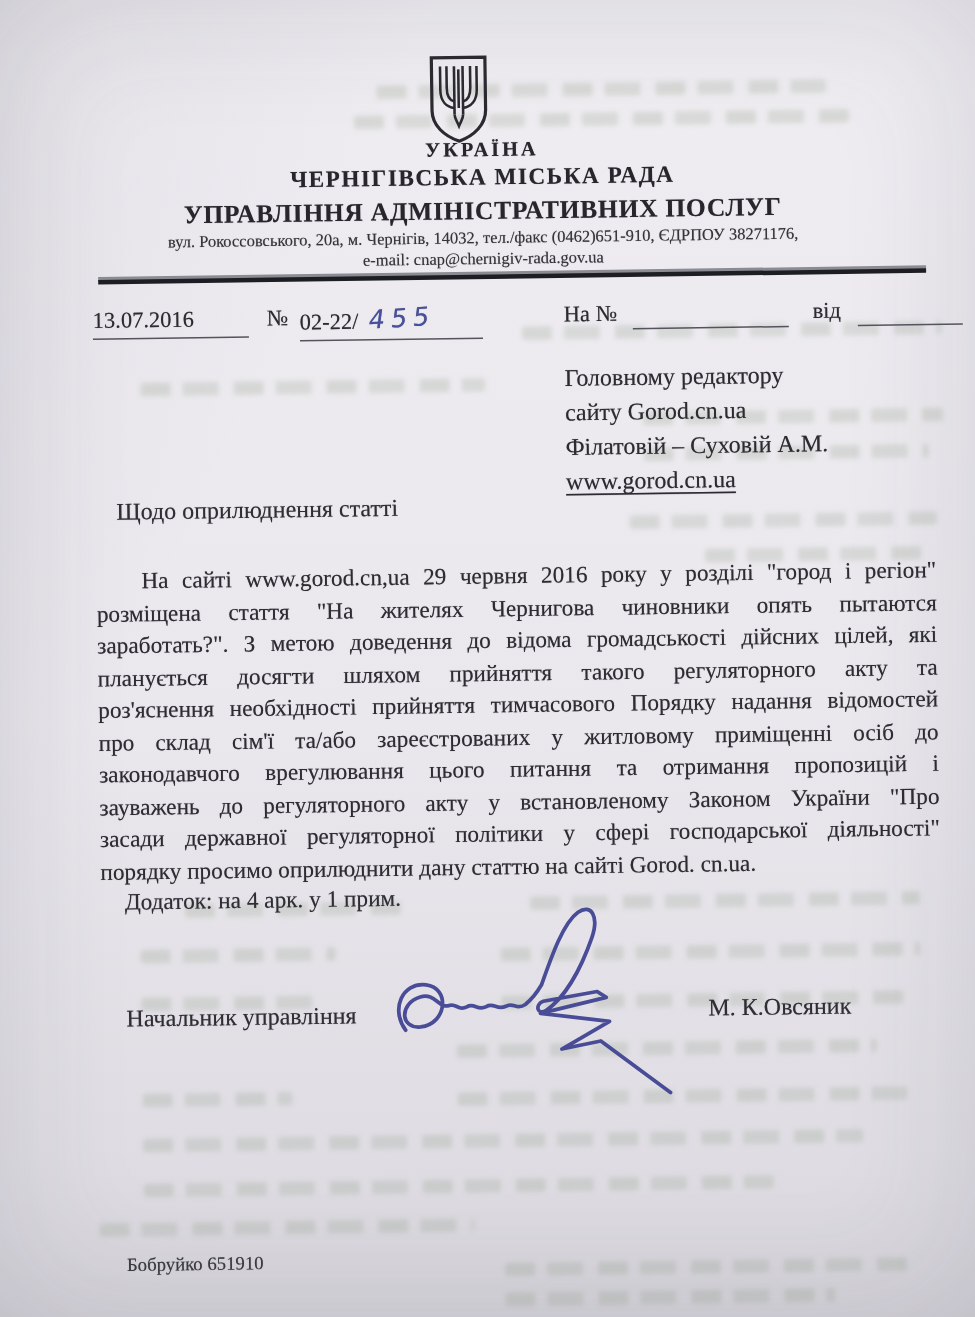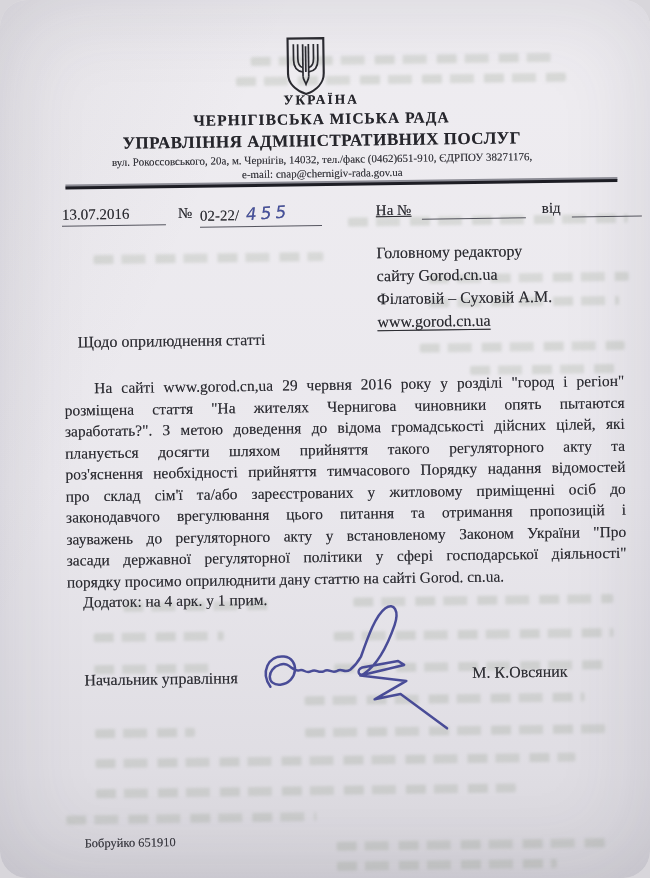--- a/index.html
+++ b/index.html
@@ -10,21 +10,20 @@
     overflow:hidden;
   }
   .page{
     position:relative;width:650px;height:878px;
     background:
       linear-gradient(115deg, rgba(90,88,100,.07), rgba(0,0,0,0) 28%),
       linear-gradient(to bottom, #efedf1 0%, #eae8ed 55%, #dfdde3 88%, #d6d4da 100%);
     box-shadow:inset 0 0 90px rgba(60,60,75,.14);
     overflow:hidden;
     color:#2e2e34;
-    border-radius:27px;
   }
   .tilt{
     position:absolute;inset:0;
     transform:rotate(-0.8deg);
     transform-origin:50% 42%;
     text-shadow:0 0 .5px rgba(46,46,52,.55);
   }
   .abs{position:absolute;}
   .center{left:0;width:650px;text-align:center;}
 
@@ -40,21 +39,21 @@
   .ref{top:203px;font-size:15px;color:#2b2b31;}
   .uline{border-bottom:1.3px solid #54545e;display:inline-block;}
   .f-date{left:64px;width:104px;padding-bottom:2px;}
   .f-nolabel{left:180px;}
   .f-number{left:202px;width:122px;padding-bottom:2px;}
   .hand{
     font-family:"DejaVu Sans", sans-serif;font-style:italic;
     color:#46519e;font-size:17px;letter-spacing:4px;
     display:inline-block;transform:rotate(-3deg) translateY(-1px);margin-left:7px;
   }
-  .f-replylabel{left:378px;text-decoration:underline;}
+  .f-replylabel{left:378px;}
   .f-replyline{left:424px;width:104px;height:17px;}
   .f-vidlabel{left:544px;}
   .f-vidline{left:574px;width:70px;height:17px;}
 
   
   .recipient{left:378px;top:242px;font-size:16px;line-height:23px;color:#2b2b31;}
   .recipient .url{text-decoration:underline;text-underline-offset:3px;}
 
   .subject{left:78px;top:330px;font-size:16px;}
 

